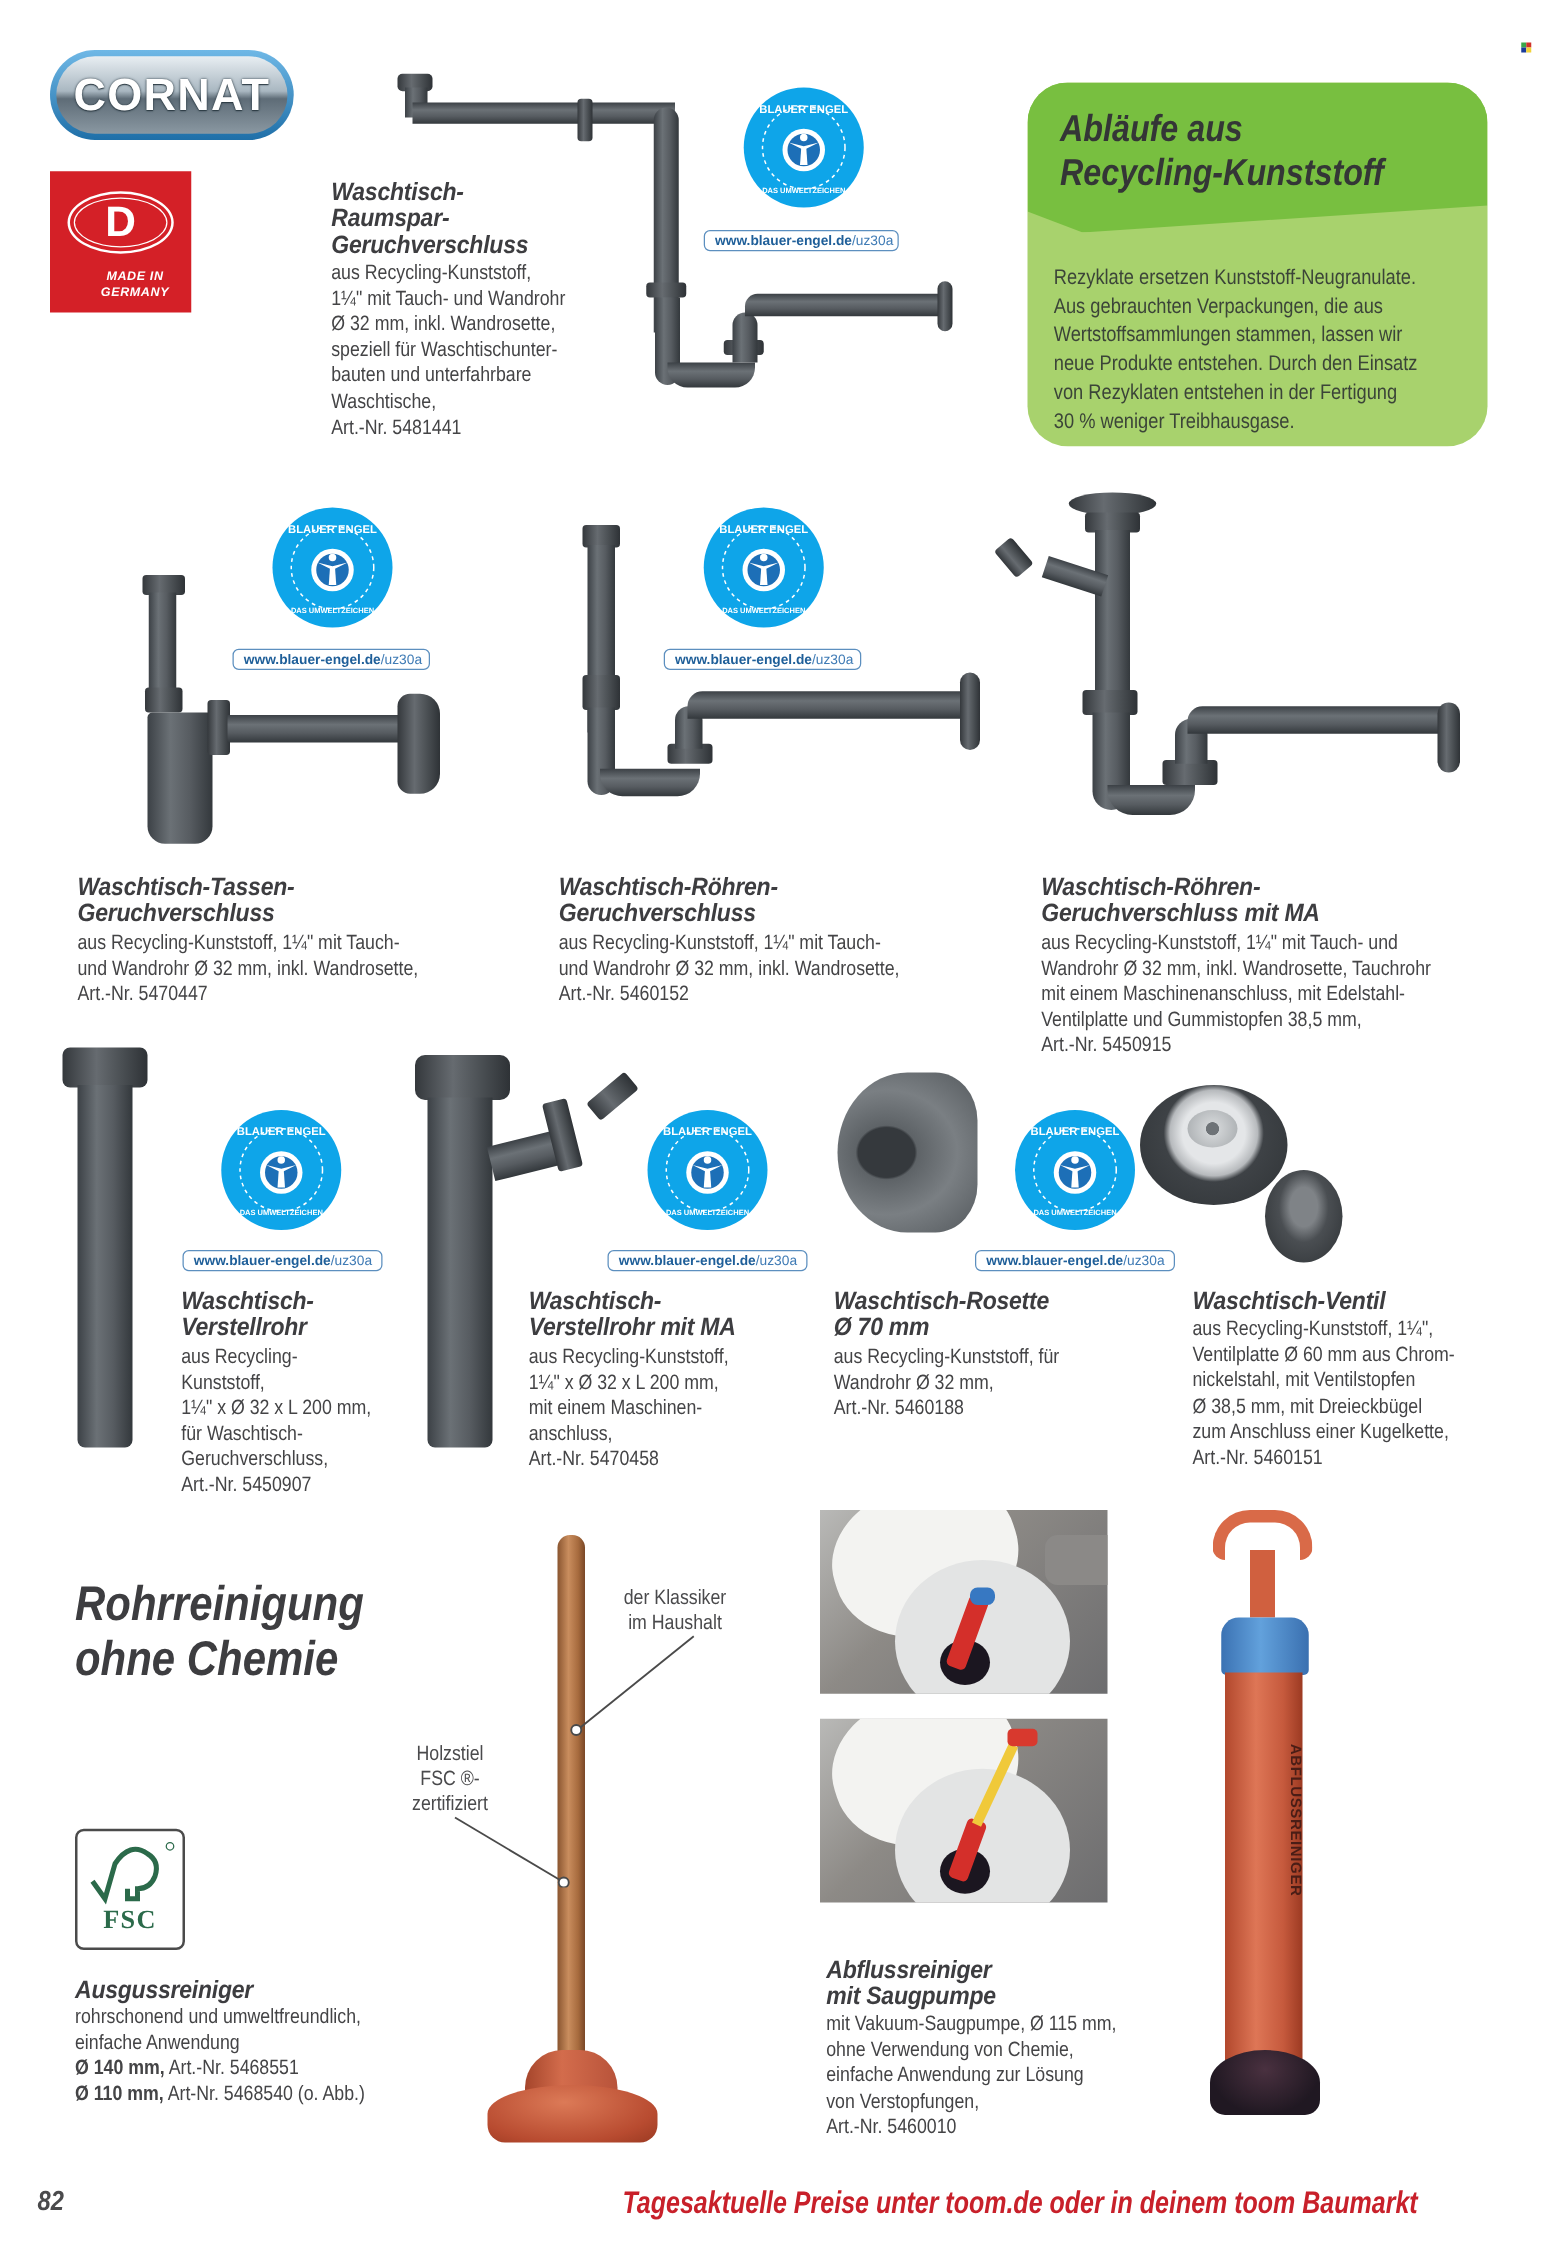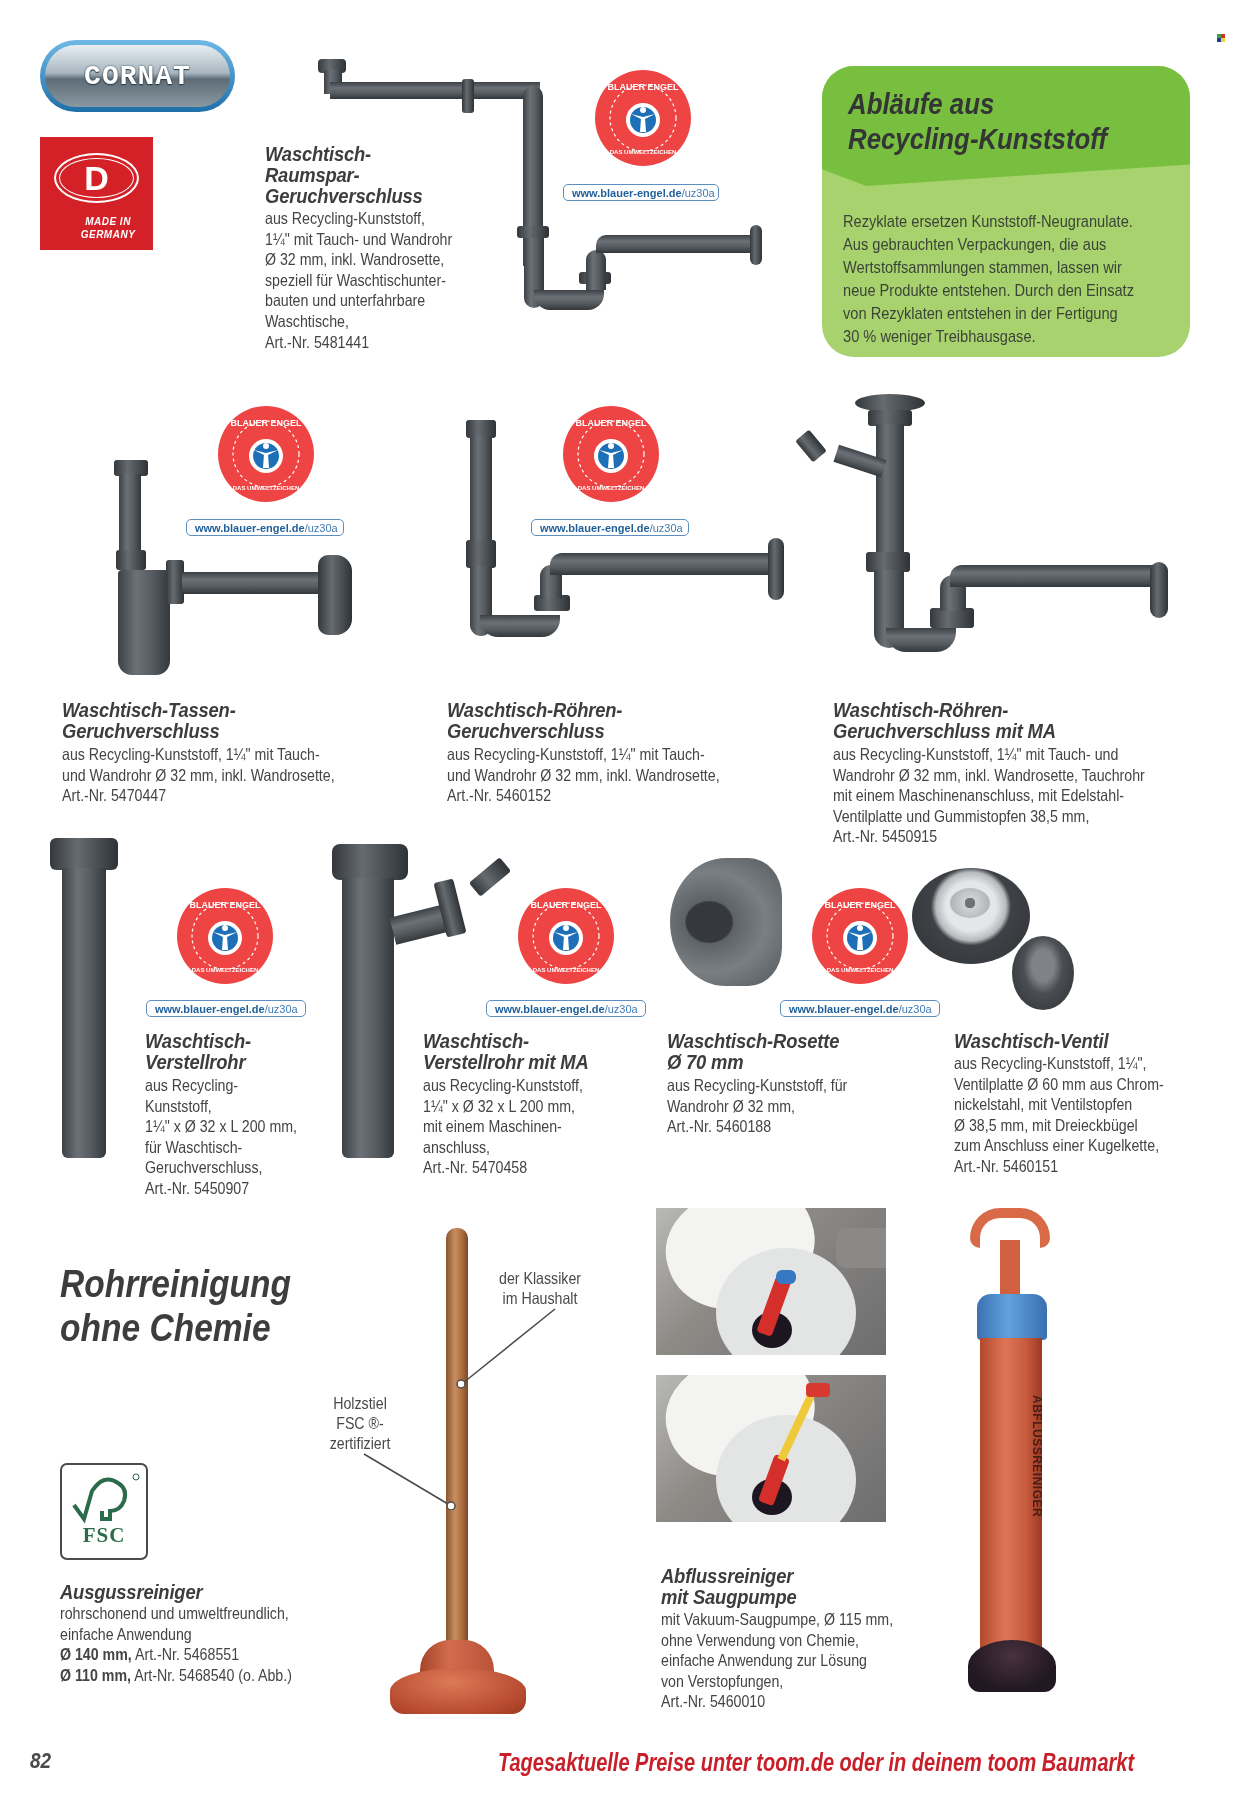--- a/index.html
+++ b/index.html
@@ -4,34 +4,34 @@
 <style>
   html,body{margin:0;padding:0;background:#ffffff;}
   body{width:1250px;height:1795px;position:relative;overflow:hidden;font-family:"Liberation Sans","DejaVu Sans",sans-serif;color:#3a3a3c;}
   .abs{position:absolute;}
   .title{font-family:"Liberation Sans",sans-serif;font-weight:bold;font-style:italic;color:#3d3d40;font-size:20px;line-height:21px;letter-spacing:-0.2px;transform:scaleX(0.92);transform-origin:left top;}
   .desc{font-family:"Liberation Sans",sans-serif;font-size:16.5px;line-height:20.6px;color:#444446;transform:scaleX(0.86);transform-origin:left top;white-space:pre-line;}
   .desc b{font-weight:bold;}
   
   .cornat{left:40px;top:40px;width:195px;height:72px;border-radius:36px;background:linear-gradient(#6fb8e6,#1f6fa8);padding:5px;box-sizing:border-box;}
   .cornat-inner{width:100%;height:100%;border-radius:31px;background:linear-gradient(#e8eef2 0%,#a9b7c1 45%,#5e6c77 55%,#8a98a2 100%);display:flex;align-items:center;justify-content:center;}
-  .cornat-text{font-family:Liberation Mono, monospace;font-weight:bold;font-size:28px;color:#ffffff;letter-spacing:1px;text-shadow:0 0 2px #2a3942,0 1px 1px #2a3942;}
+  .cornat-text{font-family:Liberation Sans, sans-serif;font-weight:bold;font-size:36px;color:#ffffff;letter-spacing:1px;text-shadow:0 0 2px #2a3942,0 1px 1px #2a3942;}
   
   .mig{left:40px;top:137px;width:113px;height:113px;background:#d42027;}
   .mig-oval{position:absolute;left:14px;top:16px;width:85px;height:50px;border:2.5px solid #fff;border-radius:50%;box-sizing:border-box;display:flex;align-items:center;justify-content:center;}
   .mig-d{font-family:"Liberation Sans",sans-serif;font-weight:bold;color:#fff;font-size:34px;line-height:34px;}
   .mig-oval-in{position:absolute;inset:3px;border:1px solid #fff;border-radius:50%;}
   .mig-text{position:absolute;left:0;right:0;top:78px;text-align:center;color:#fff;font-weight:bold;font-style:italic;font-size:10px;line-height:13px;letter-spacing:0.5px;margin-left:23px;}
   
   .green{left:822px;top:66px;width:368px;height:291px;background:#a8d26d;overflow:hidden;border-radius:32px;}
   .green-top{position:absolute;left:0;top:0;width:100%;height:120px;background:#78bf40;clip-path:polygon(0 0,100% 0,100% 82%,12% 100%,0 86%);}
   .green-title{position:absolute;left:26px;top:20px;font-weight:bold;font-style:italic;font-size:30px;line-height:35px;color:#343636;transform:scaleX(0.86);transform-origin:left top;}
   .green-body{position:absolute;left:21px;top:144px;width:380px;font-size:17px;line-height:23px;color:#3b4438;transform:scaleX(0.86);transform-origin:left top;white-space:pre-line;}
   
-  .be{position:absolute;width:96px;height:96px;border-radius:50%;background:#ef4444;}
+  .be{position:absolute;width:96px;height:96px;border-radius:50%;background:#0ea5e9;}
   .be svg{position:absolute;left:0;top:0;}
   .be-url{position:absolute;height:17px;border:1px solid #5c8fbf;border-radius:5px;background:#fff;font-size:11px;line-height:17px;padding:0 8px;white-space:nowrap;box-sizing:border-box;}
   .be-url .dom{font-weight:bold;color:#1f5f99;}
   .be-url .path{color:#3f7bb5;}
   
   .pipe{position:absolute;background:linear-gradient(90deg,#3c4146,#6b7176 35%,#575c61 65%,#33383c);}
   .pipe-h{position:absolute;background:linear-gradient(180deg,#3c4146,#6b7176 35%,#575c61 65%,#33383c);}
   .ring{position:absolute;background:linear-gradient(90deg,#34383c,#666b70 40%,#4a4f53 70%,#2e3236);border-radius:3px;}
   
   .photo{position:absolute;overflow:hidden;background:linear-gradient(135deg,#b9b9b7 0%,#8d8a86 40%,#6d6d6f 100%);}

